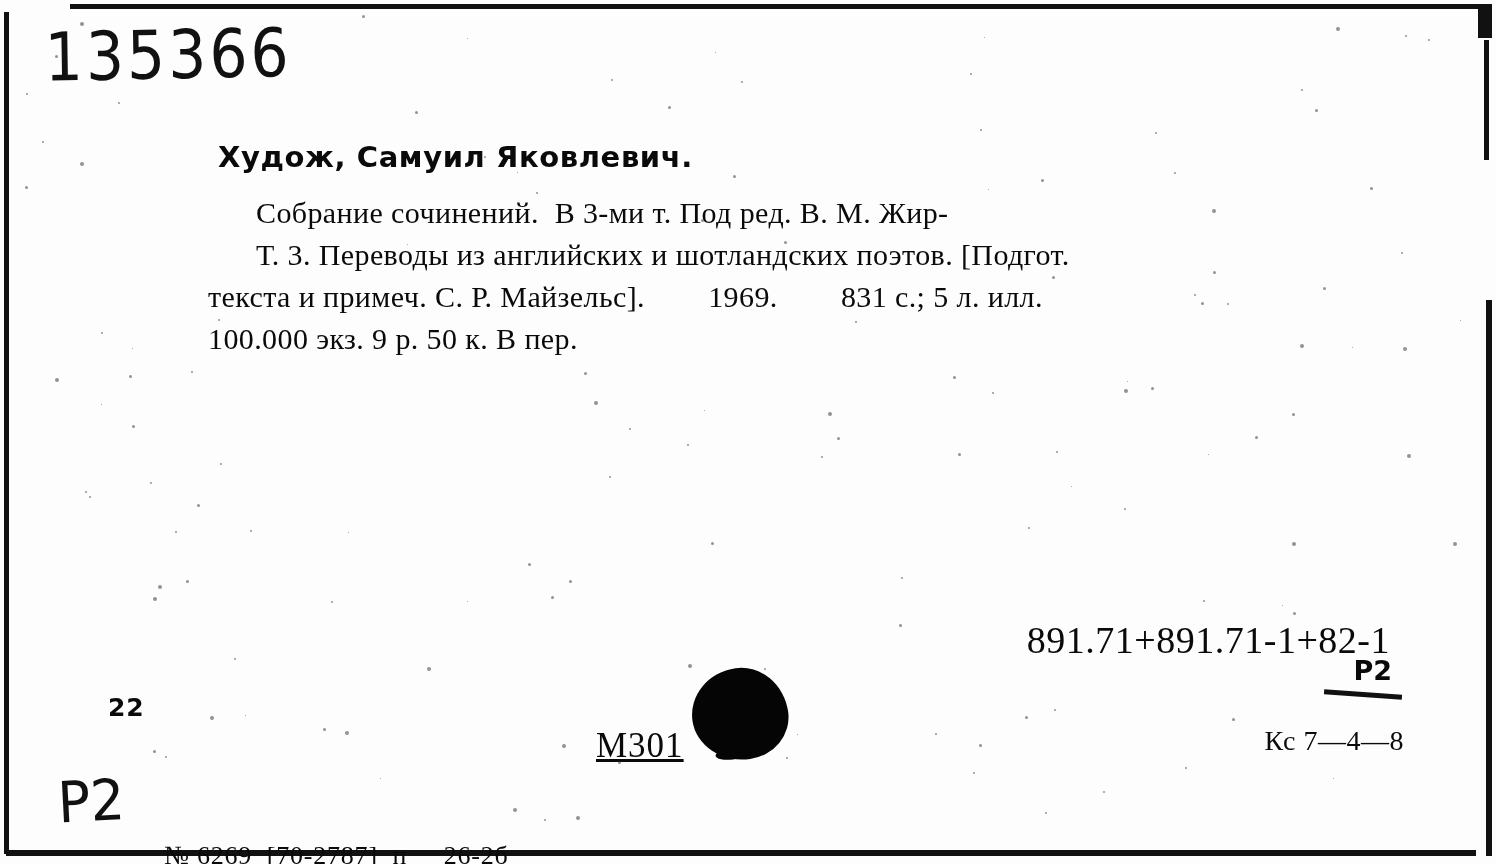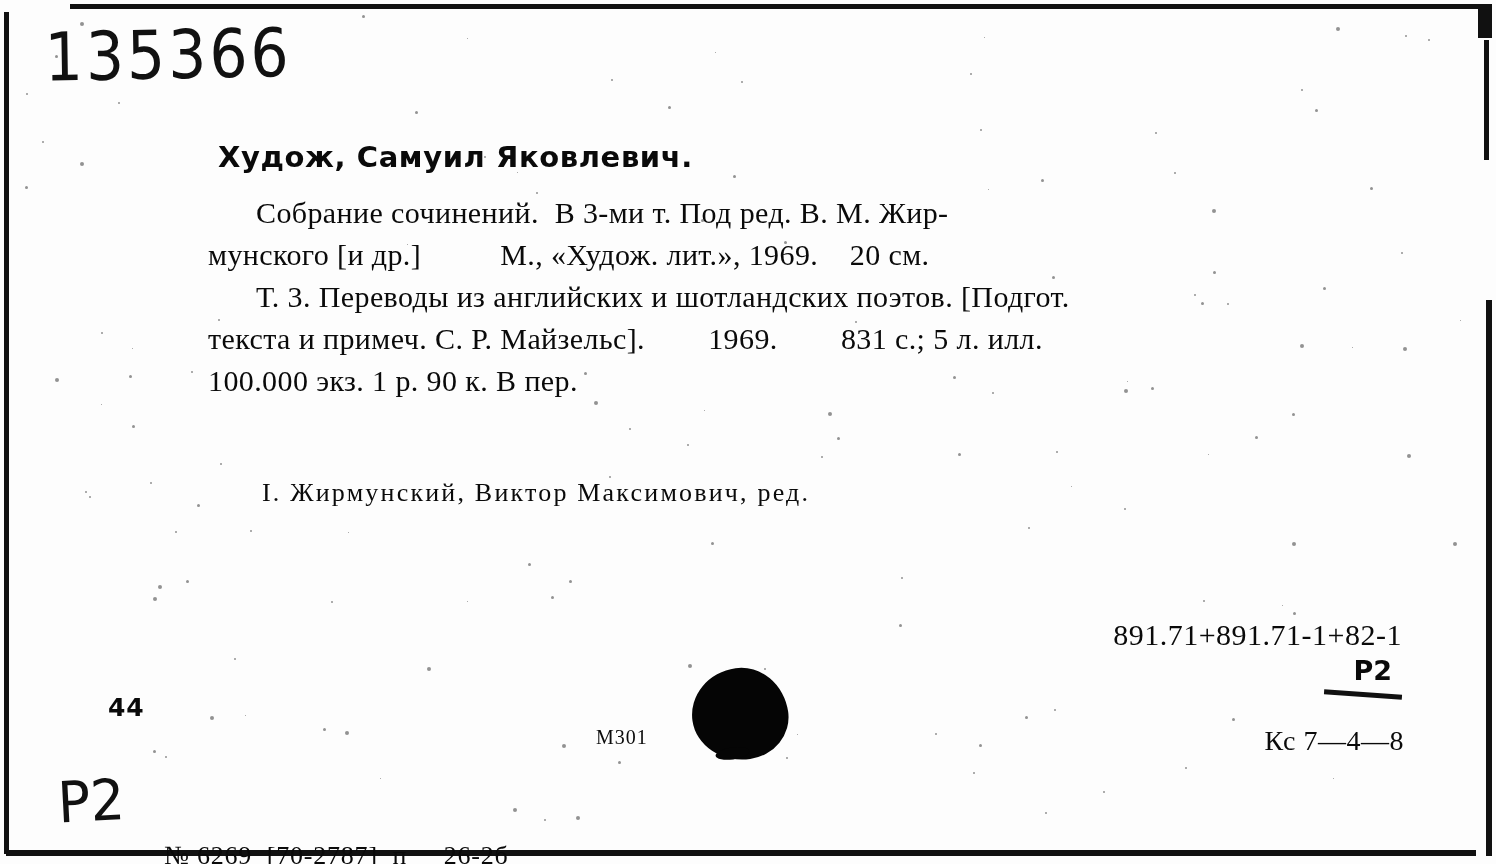--- a/index.html
+++ b/index.html
@@ -111,22 +111,23 @@
     top: 37px;
     font-family: "DejaVu Sans", sans-serif;
     font-weight: bold;
     font-size: 25px;
   }
   #acq .rows { margin-left: 56px; }
   #stamp-m301 {
     position: absolute;
     left: 596px;
     top: 726px;
-    font-size: 20px;
+    font-size: 35px;
     letter-spacing: 1px;
+    text-decoration: underline;
   }
 
   
   #blot {
     position: absolute;
     left: 692px;
     top: 668px;
     width: 96px;
     height: 92px;
     background: #050505;
@@ -140,23 +141,23 @@
     top: 78px;
     width: 34px;
     height: 12px;
     background: #050505;
     border-radius: 50%;
   }
 
   
   #udc {
     position: absolute;
-    right: 94px;
+    right: 106px;
     top: 618px;
-    font-size: 30px;
+    font-size: 38px;
     letter-spacing: .5px;
     white-space: nowrap;
   }
   #shelf {
     position: absolute;
     right: 104px;
     top: 655px;
     font-family: "DejaVu Sans", sans-serif;
     font-weight: bold;
     font-size: 27px;
@@ -190,30 +191,28 @@
   <div class="edge edge-bottom"></div>
   <div class="edge edge-right"></div>
   <div class="edge edge-rt"></div>
 
   <div id="accession">135366</div>
 
   <div id="author">Худож, Самуил Яковлевич.</div>
 
   <div id="body-block">
     <div class="line indent">Собрание сочинений.  В 3-ми т. Под ред. В. М. Жир-</div>
-    <div class="line">мунского [и др.]          М., «Худож. лит.», 1969.    20 см.</div>
     <div class="line indent">Т. 3. Переводы из английских и шотландских поэтов. [Подгот.</div>
     <div class="line">текста и примеч. С. Р. Майзельс].        1969.        831 с.; 5 л. илл.</div>
-    <div class="line">100.000 экз. 1 р. 90 к. В пер.</div>
+    <div class="line">100.000 экз. 9 р. 50 к. В пер.</div>
   </div>
 
-  <div id="tracing">I.  Жирмунский, Виктор Максимович, ред.</div>
 
   <div id="acq">
-    <span class="num44">44</span>
+    <span class="num44">22</span>
     <div class="rows">
       <div>№ 6269  [70-2787]  п     26-2б</div>
       
       
     </div>
   </div>
 
   <div id="stamp-m301">М301</div>
 
   <div id="blot"></div>

